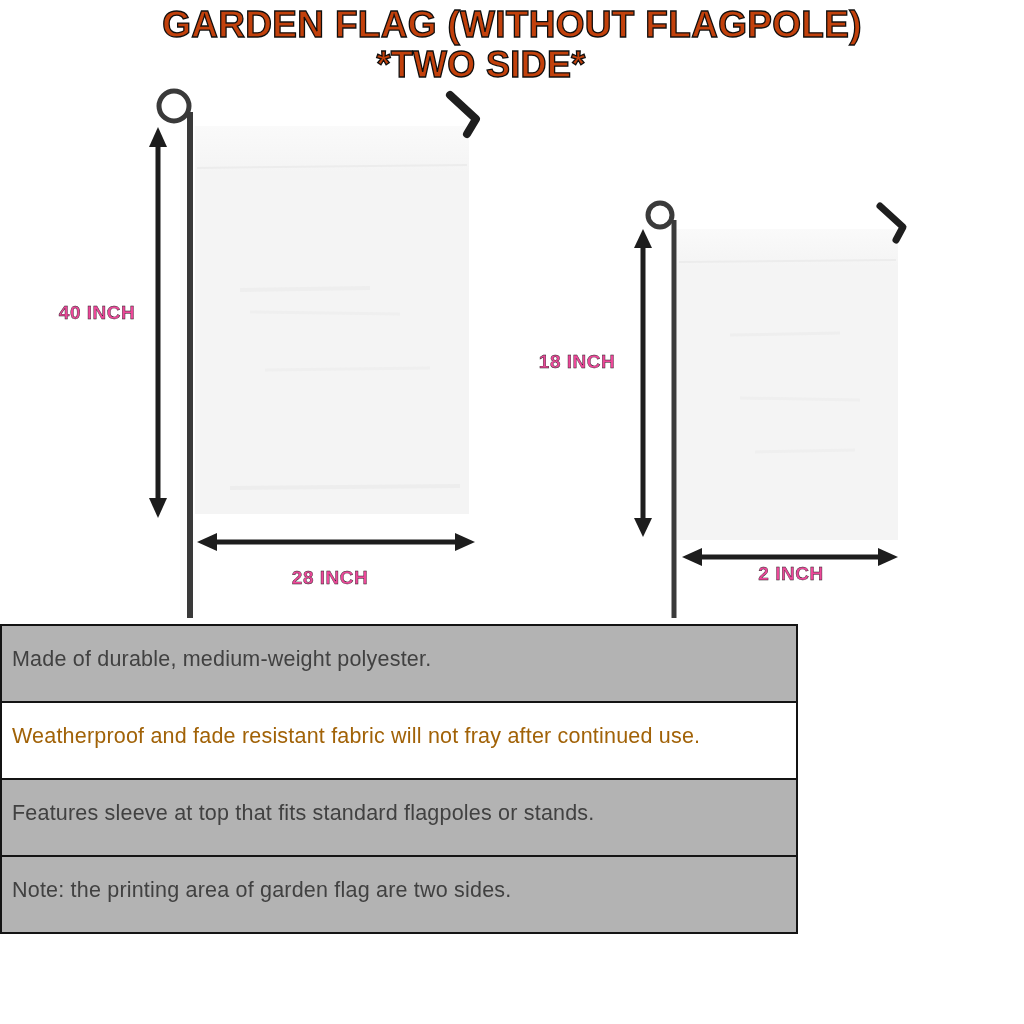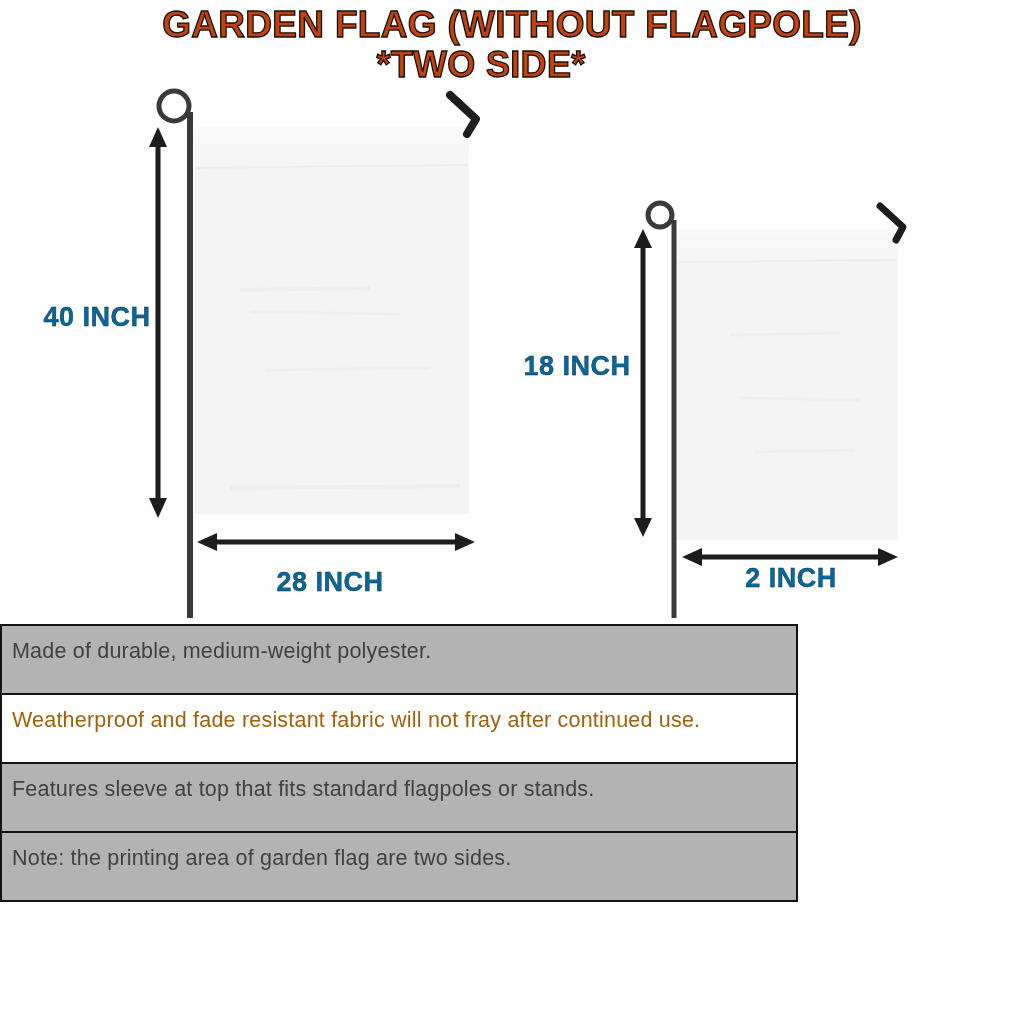--- a/index.html
+++ b/index.html
@@ -24,37 +24,37 @@
     font-size:36px;line-height:39px;
     -webkit-text-stroke:1.3px #0e0e0e;
     margin-left:-62px;
   }
 
   
   .diagram-svg{position:absolute;left:0;top:0;}
 
   
   .dim-label{
-    position:absolute;color:#0369a1;font-weight:bold;
-    font-size:27px;text-align:center;
+    position:absolute;color:#ec4899;font-weight:bold;
+    font-size:19px;text-align:center;
     -webkit-text-stroke:0.4px #1c1c1c;letter-spacing:0.5px;
   }
   .dim-40{left:38px;top:302px;width:118px;}
   .dim-28{left:255px;top:567px;width:150px;}
   .dim-18{left:518px;top:351px;width:118px;}
   .dim-12{left:716px;top:563px;width:150px;}
 
   
   .features-table{
     position:absolute;left:0;top:624px;width:794px;
     border:2px solid #141414;background:#fff;
   }
   .feature-row{
     height:55px;border-bottom:2px solid #141414;
-    padding:12px 10px 0 10px;
+    padding:20px 10px 0 10px;
     font-size:21.5px;letter-spacing:0.2px;line-height:27px;
   }
   .feature-row:last-child{border-bottom:none;}
   .feature-row.shaded{background:#b3b3b3;color:#414141;}
   .feature-row.plain{background:#ffffff;color:#a16207;}
 </style>
 </head>
 <body>
 
 <div class="canvas">

